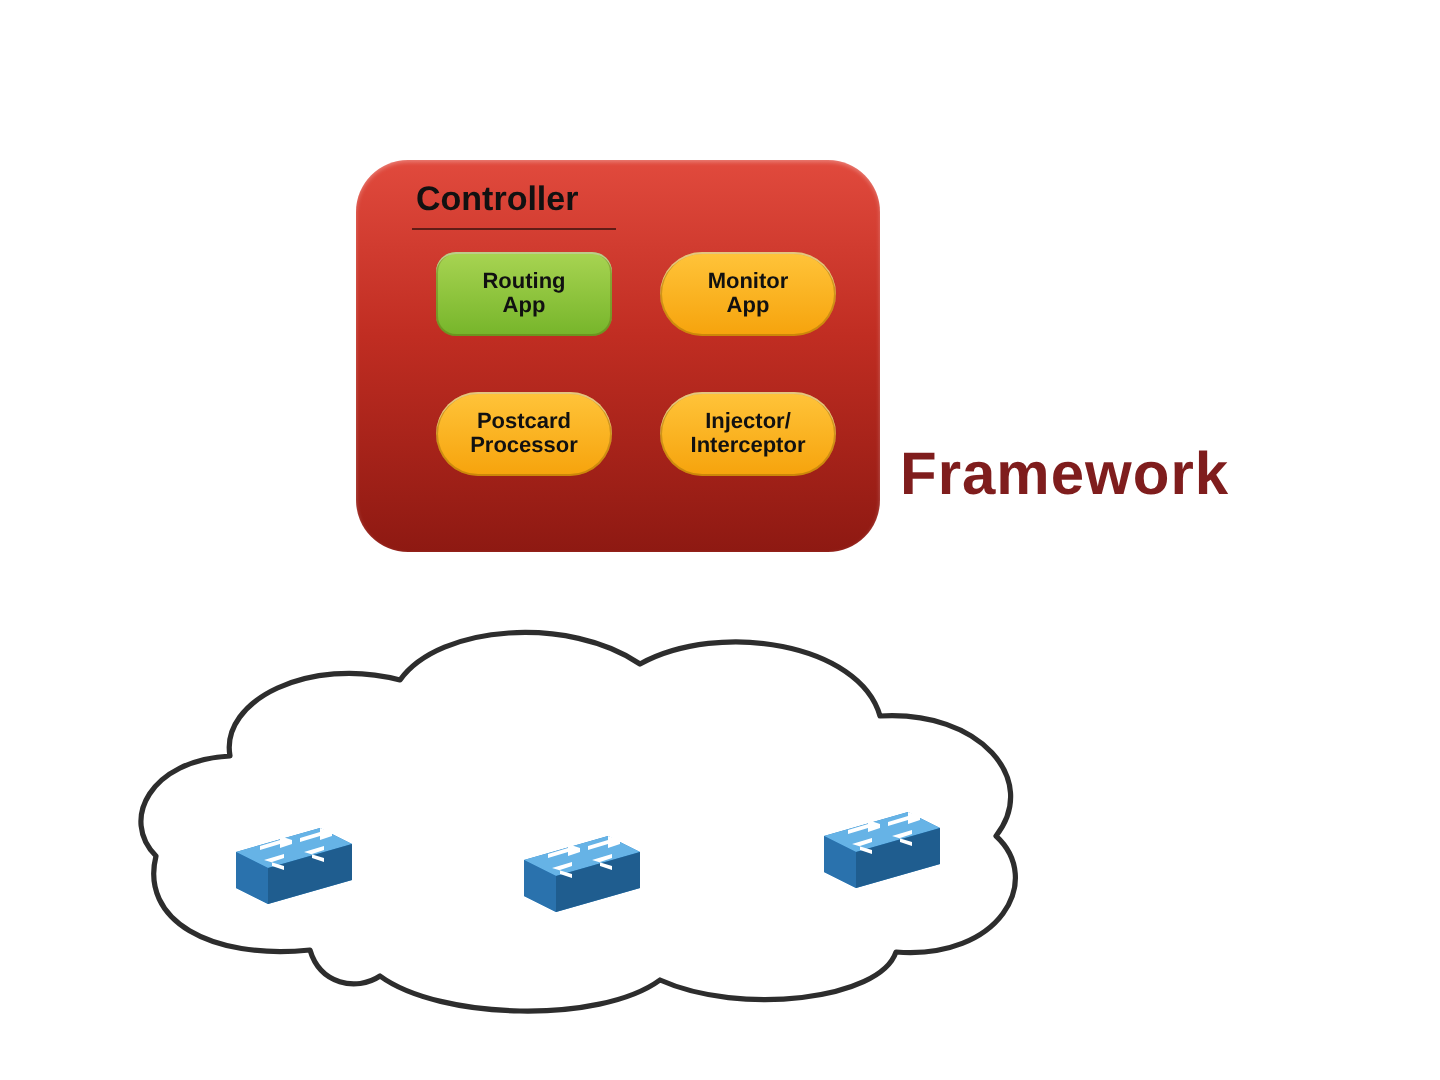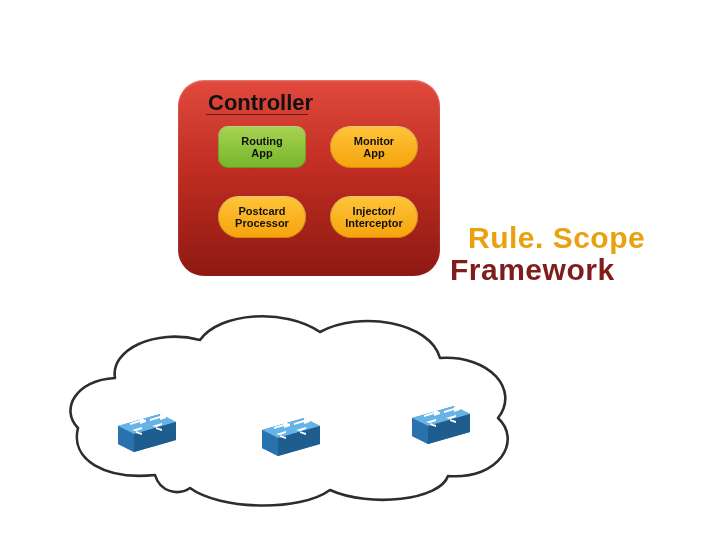--- a/index.html
+++ b/index.html
@@ -20,21 +20,21 @@
     width: 262px;
     height: 196px;
     border-radius: 26px;
     background: linear-gradient(180deg, #e14a3d 0%, #c02d22 45%, #8e1912 100%);
     box-shadow: inset 0 1px 2px rgba(255,255,255,0.3);
   }
   .controller-title {
     position: absolute;
     left: 30px;
     top: 10px;
-    font-size: 22px;
+    font-size: 17px;
     font-weight: 700;
     color: #111;
     text-align: center;
   }
   .controller-title-rule {
     position: absolute;
     left: 28px;
     top: 34px;
     width: 102px;
     height: 1px;
@@ -110,21 +110,20 @@
   <div class="module green m-routing">Routing<br>App</div>
 
   <div class="module orange m-monitor">Monitor<br>App</div>
 
   <div class="module orange m-injector">Injector/<br>Interceptor</div>
 
   <div class="module orange m-postcard">Postcard<br>Processor</div>
 </div>
 
 <div class="big-title">
-  <div class="l2">Rule. Scope</div>
   <div class="l3">Framework</div>
 </div>
 
 <div class="cloud-wrap">
   <svg viewBox="0 0 460 210">
     <path d="M95 175
              C 45 180, 10 160, 18 128
              C 0 110, 15 80, 55 78
              C 50 50, 95 28, 140 40
              C 160 12, 225 8, 260 32

